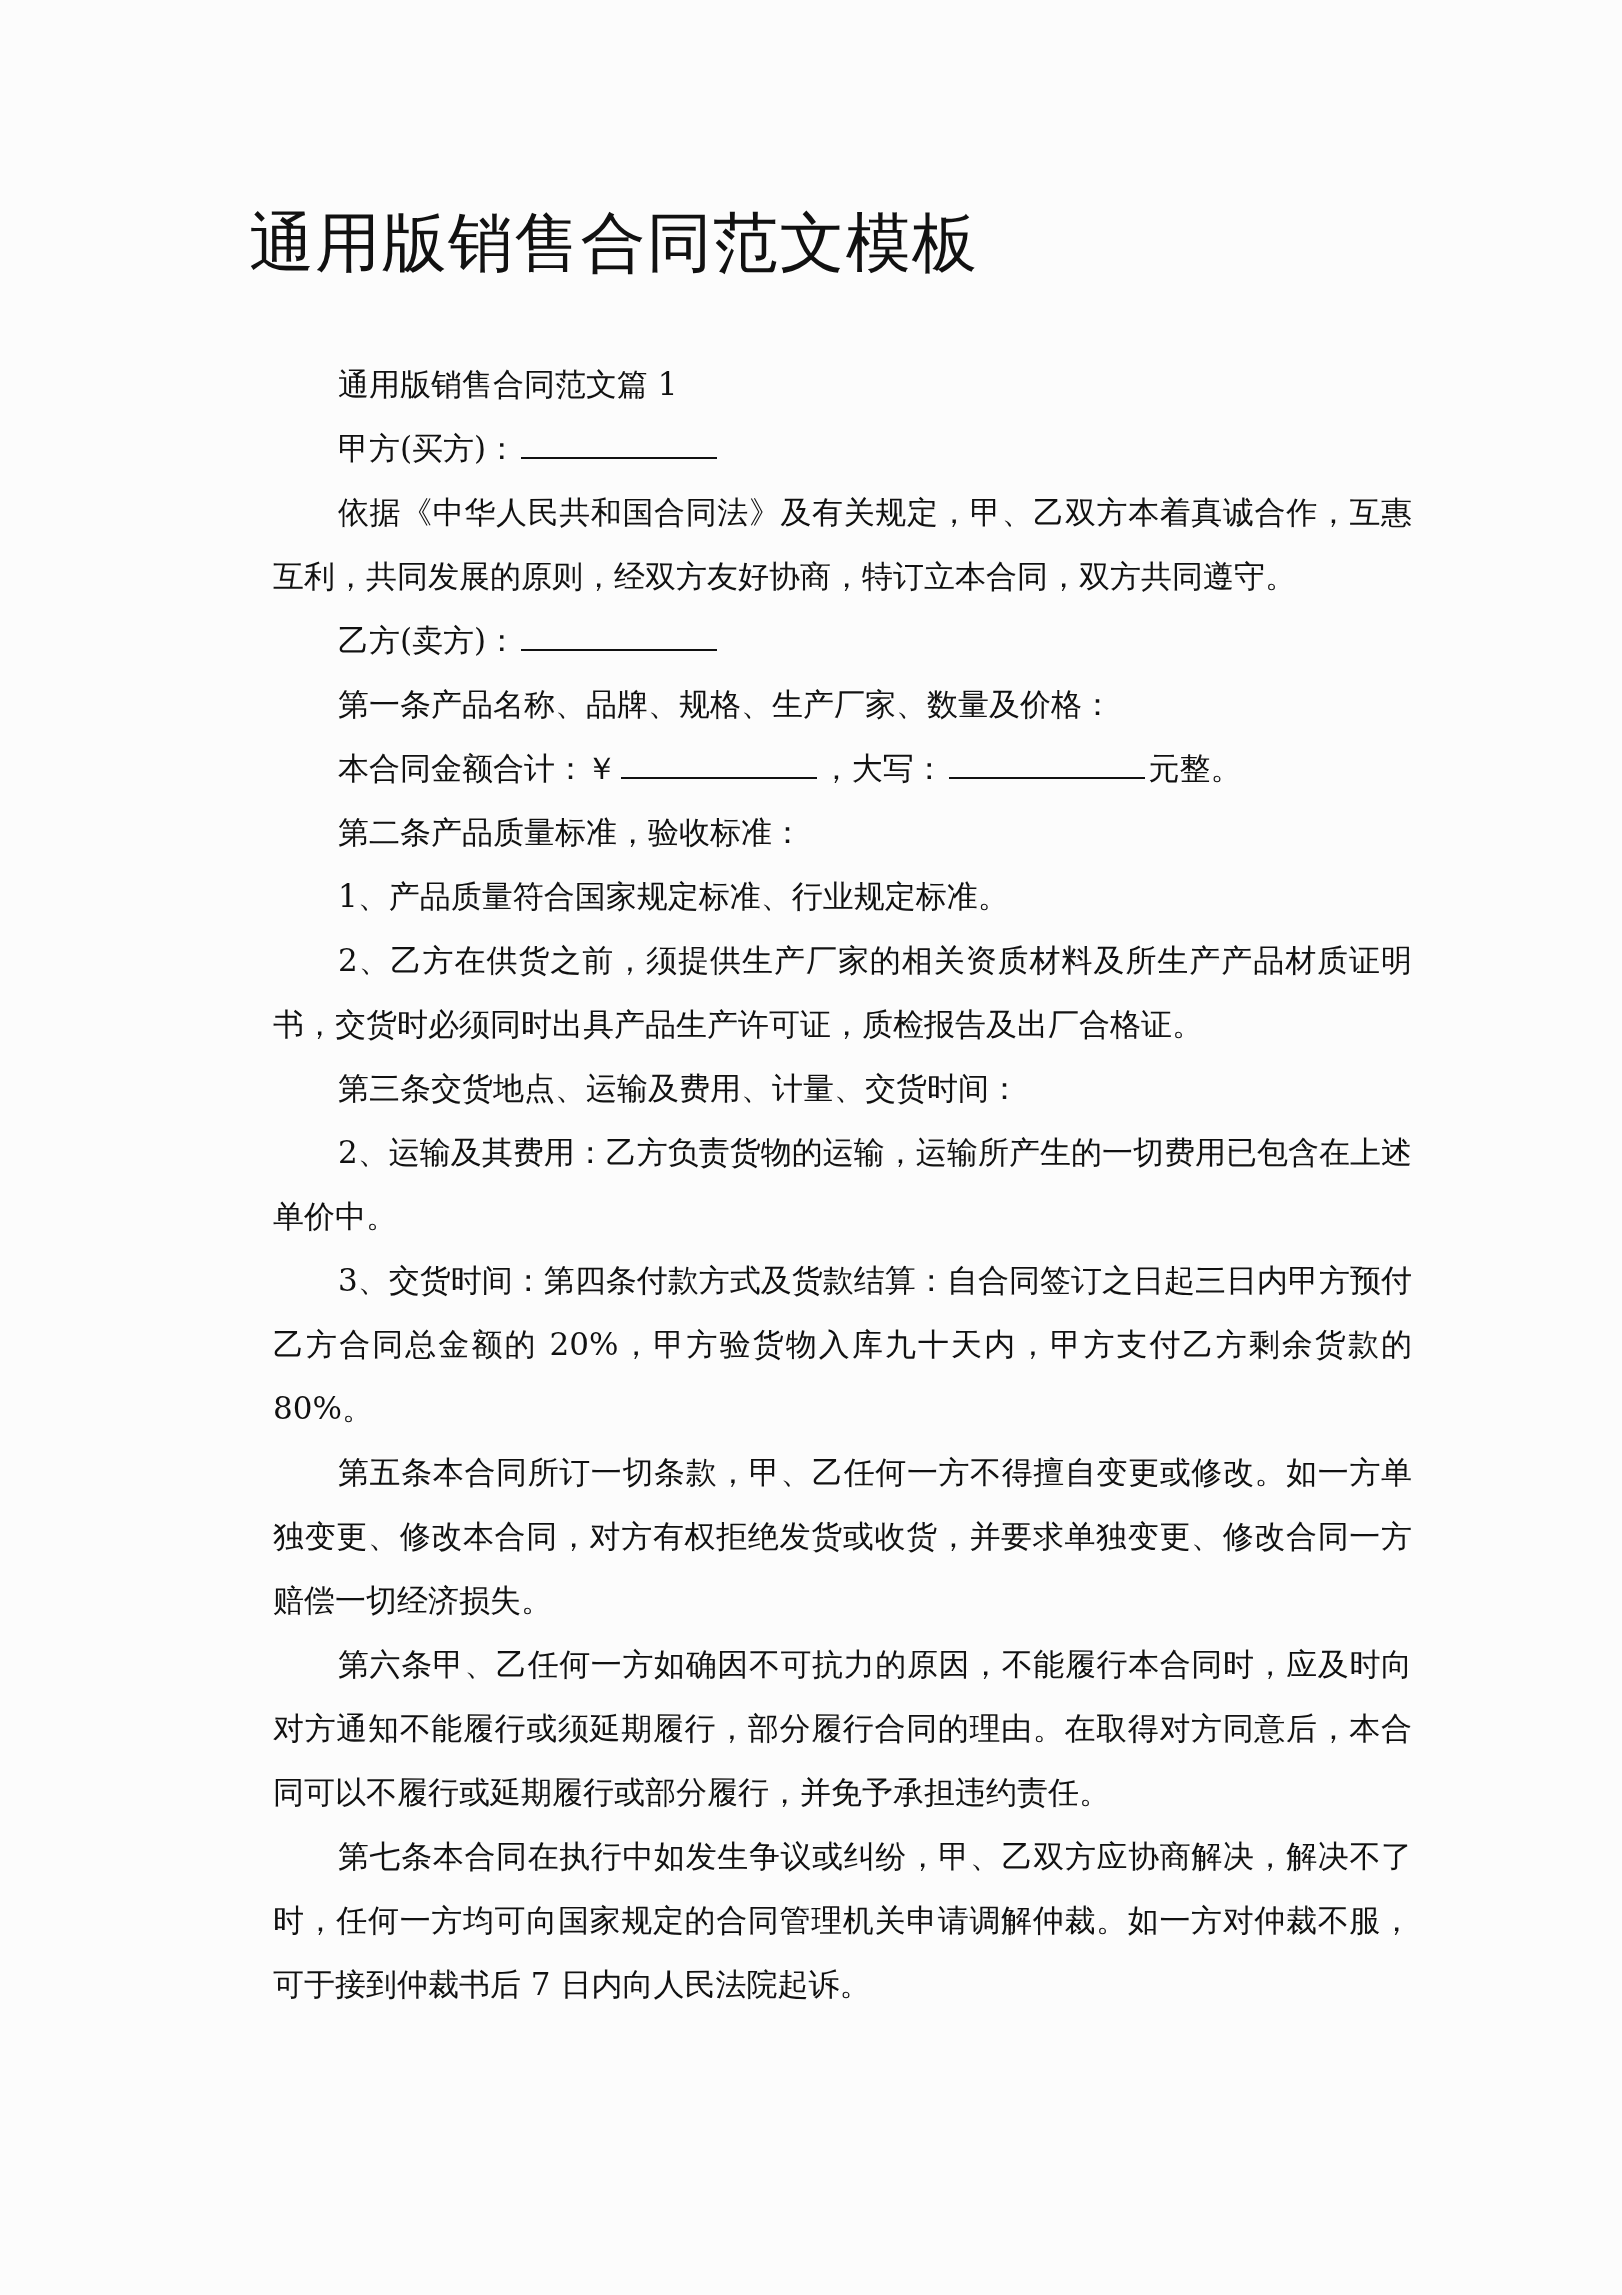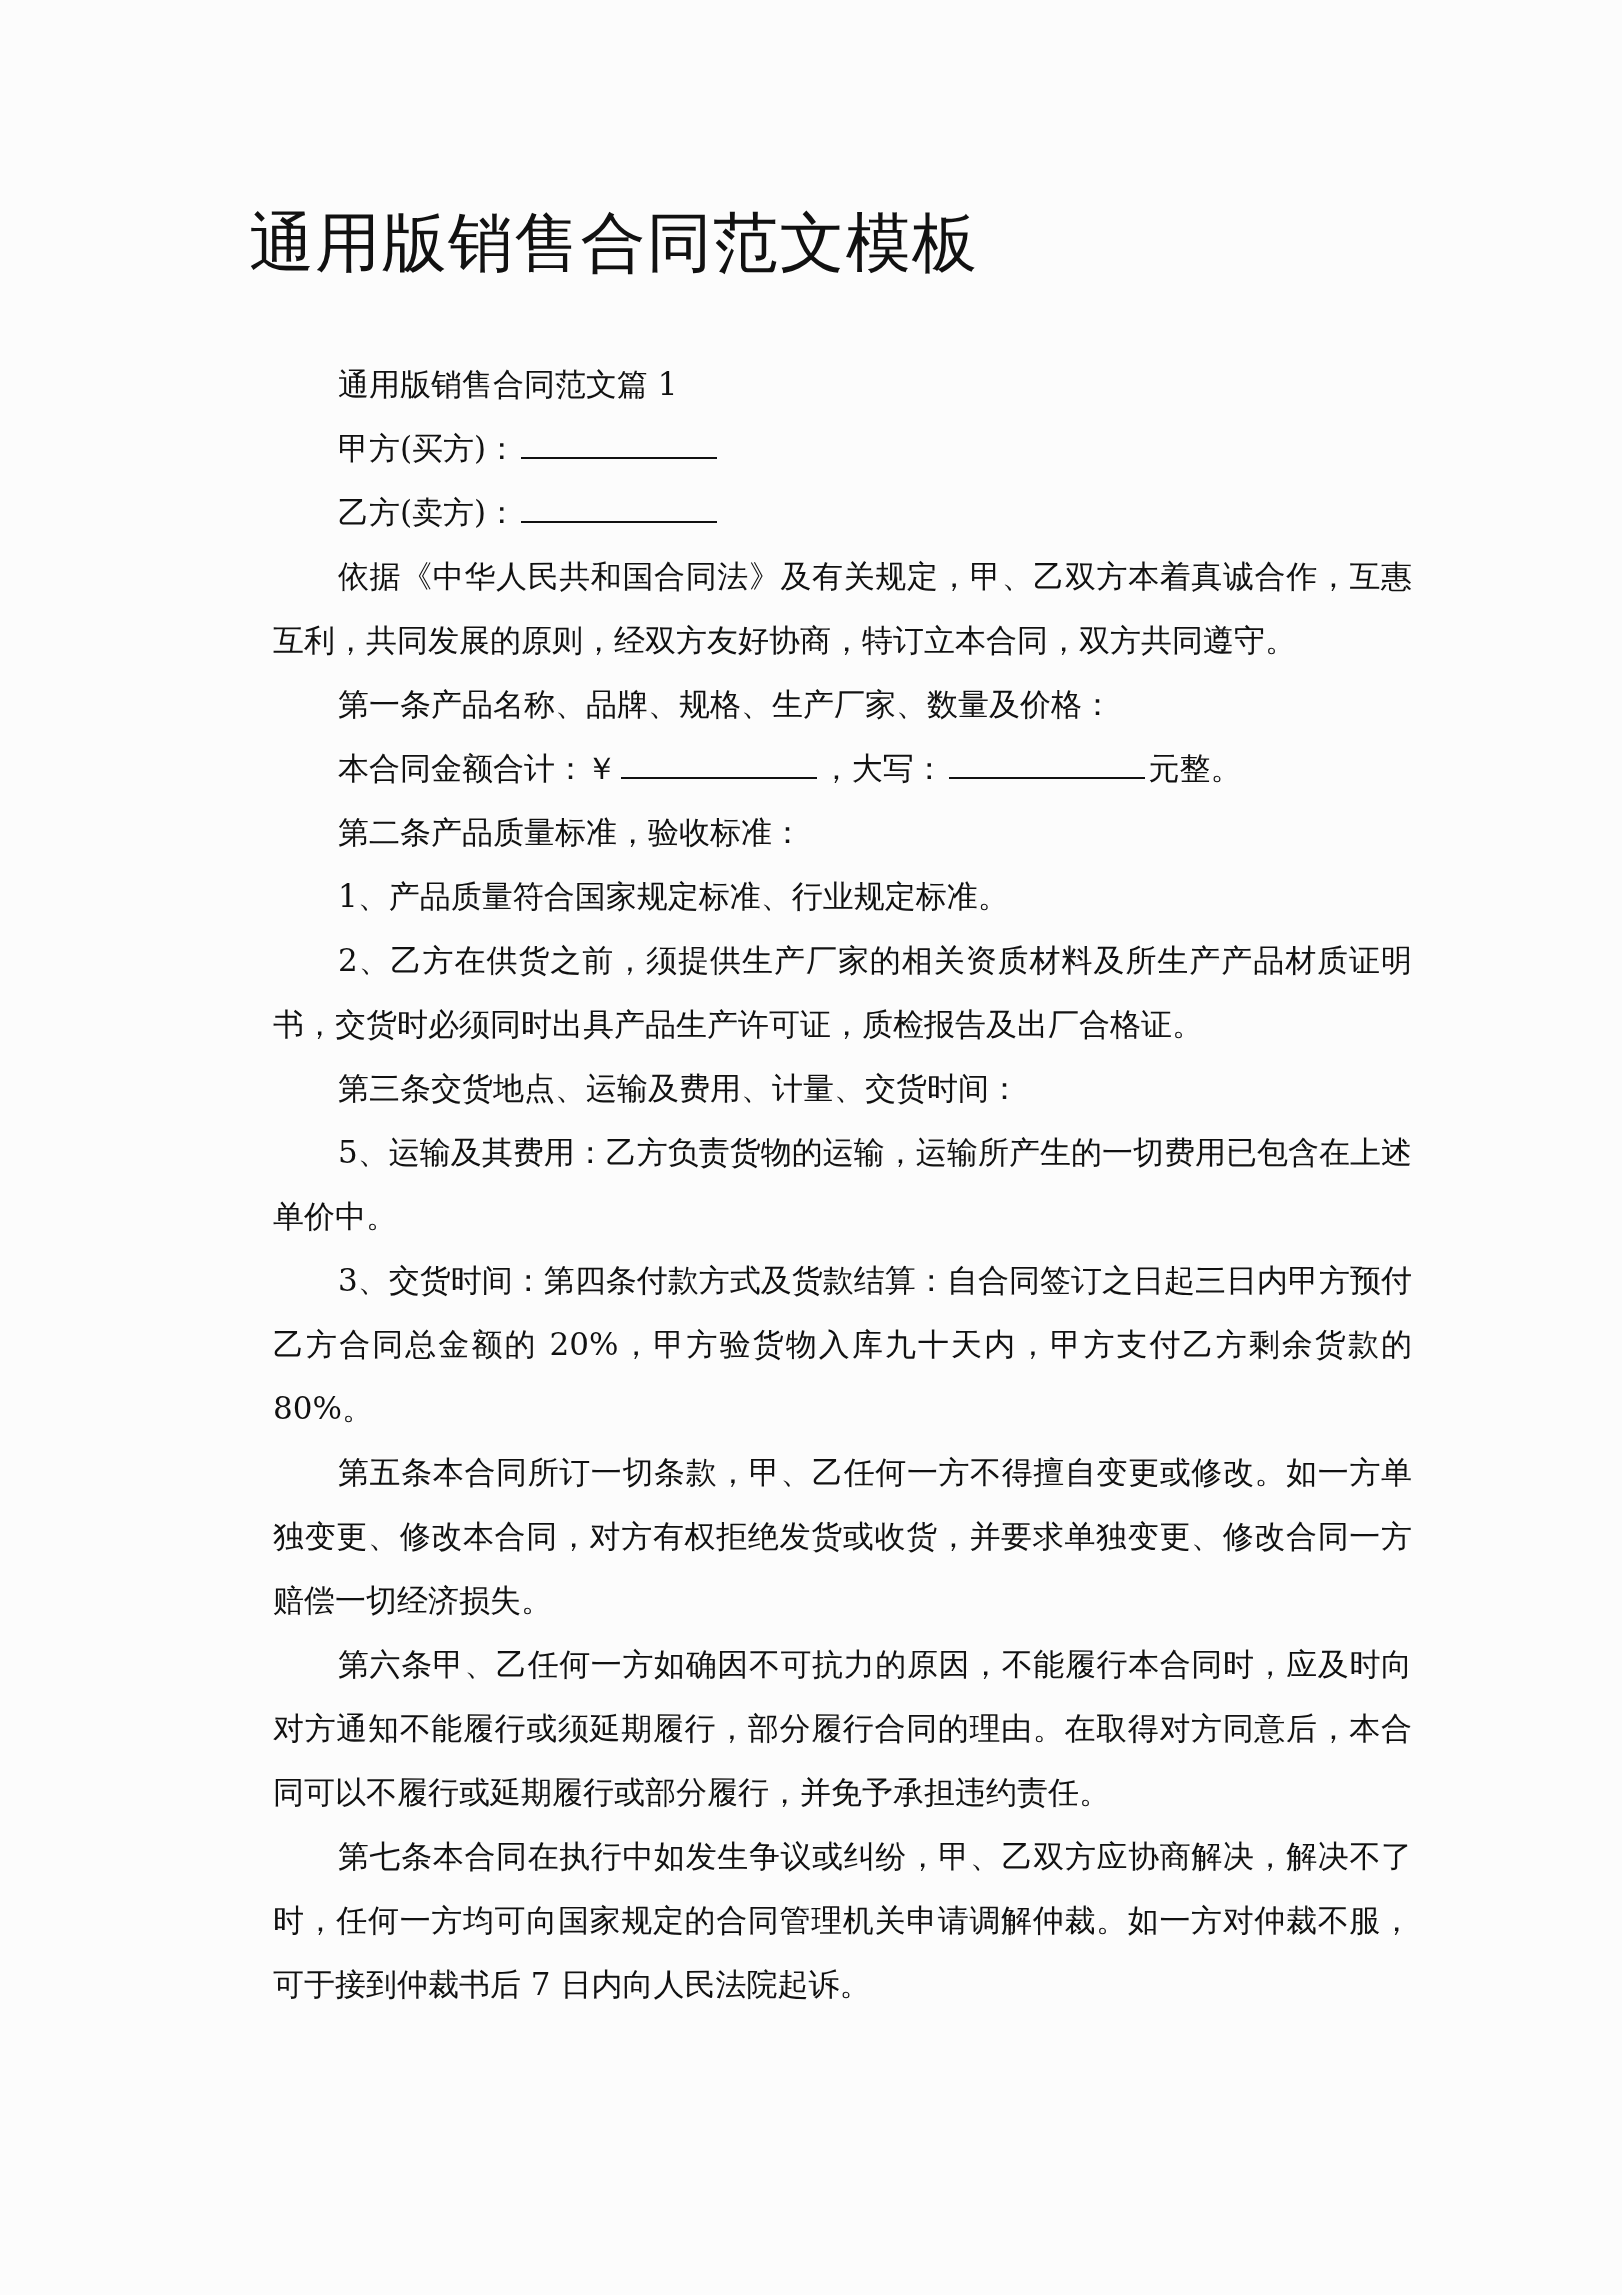--- a/index.html
+++ b/index.html
@@ -63,34 +63,34 @@
 <body>
 
 <div class="page">
   <h1 class="doc-title">通用版销售合同范文模板</h1>
 
   <div class="body">
     <p class="para">通用版销售合同范文篇 1</p>
 
     <p class="para"><span>甲方(买方)：</span><span class="blank party"></span></p>
 
+    <p class="para">依据《中华人民共和国合同法》及有关规定，甲、乙双方本着真诚合作，互惠互利，共同发展的原则，经双方友好协商，特订立本合同，双方共同遵守。</p>
+
     <p class="para"><span>乙方(卖方)：</span><span class="blank party"></span></p>
-
-    <p class="para">依据《中华人民共和国合同法》及有关规定，甲、乙双方本着真诚合作，互惠互利，共同发展的原则，经双方友好协商，特订立本合同，双方共同遵守。</p>
 
     <p class="para">第一条产品名称、品牌、规格、生产厂家、数量及价格：</p>
 
     <p class="para"><span>本合同金额合计：￥</span><span class="blank amount"></span><span>，大写：</span><span class="blank amount"></span><span>元整。</span></p>
 
     <p class="para">第二条产品质量标准，验收标准：</p>
     <p class="para">1、产品质量符合国家规定标准、行业规定标准。</p>
     <p class="para">2、乙方在供货之前，须提供生产厂家的相关资质材料及所生产产品材质证明书，交货时必须同时出具产品生产许可证，质检报告及出厂合格证。</p>
 
     <p class="para">第三条交货地点、运输及费用、计量、交货时间：</p>
-    <p class="para">5、运输及其费用：乙方负责货物的运输，运输所产生的一切费用已包含在上述单价中。</p>
+    <p class="para">2、运输及其费用：乙方负责货物的运输，运输所产生的一切费用已包含在上述单价中。</p>
     <p class="para">3、交货时间：第四条付款方式及货款结算：自合同签订之日起三日内甲方预付乙方合同总金额的 20%，甲方验货物入库九十天内，甲方支付乙方剩余货款的 80%。</p>
 
     <p class="para">第五条本合同所订一切条款，甲、乙任何一方不得擅自变更或修改。如一方单独变更、修改本合同，对方有权拒绝发货或收货，并要求单独变更、修改合同一方赔偿一切经济损失。</p>
     <p class="para">第六条甲、乙任何一方如确因不可抗力的原因，不能履行本合同时，应及时向对方通知不能履行或须延期履行，部分履行合同的理由。在取得对方同意后，本合同可以不履行或延期履行或部分履行，并免予承担违约责任。</p>
     <p class="para">第七条本合同在执行中如发生争议或纠纷，甲、乙双方应协商解决，解决不了时，任何一方均可向国家规定的合同管理机关申请调解仲裁。如一方对仲裁不服，可于接到仲裁书后 7 日内向人民法院起诉。</p>
   </div>
 </div>
 
 
 </body></html>

